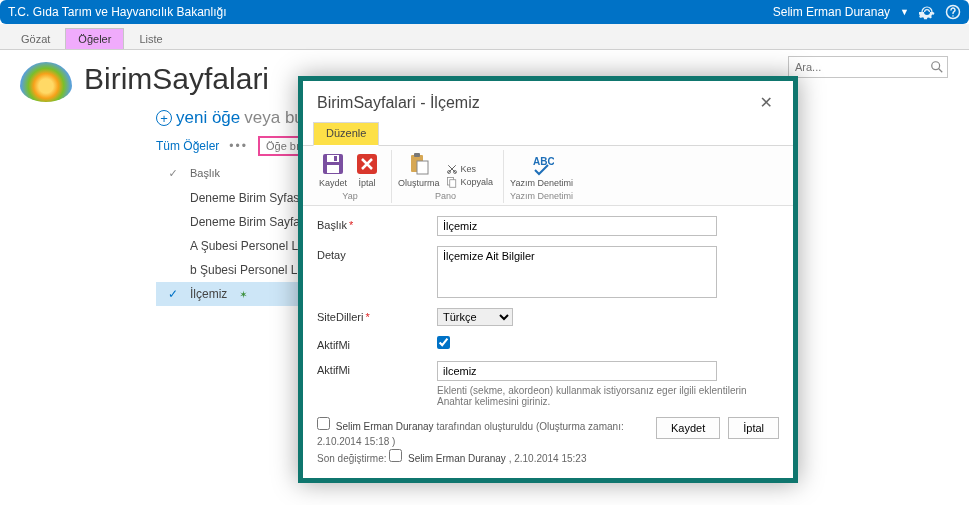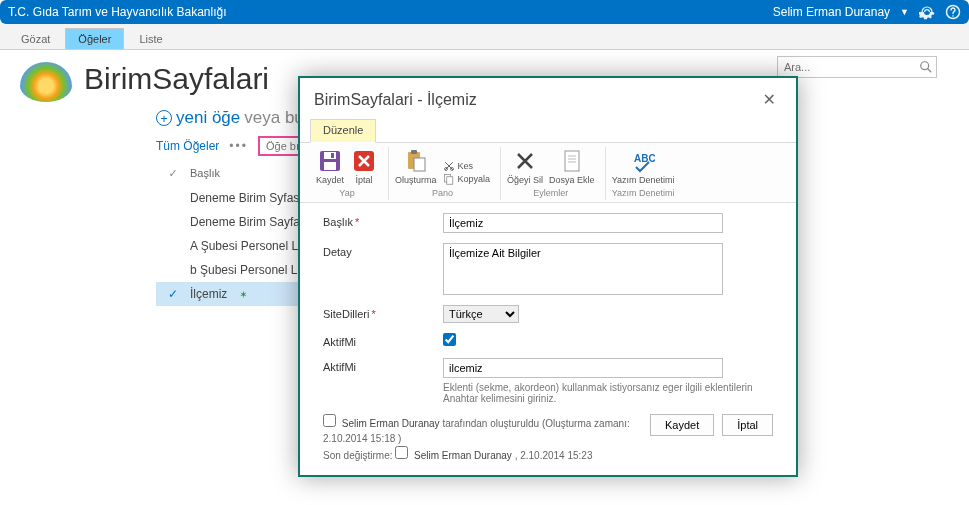--- a/index.html
+++ b/index.html
@@ -8,29 +8,29 @@
 
 .topbar { background: #0072c6; color: #fff; height: 24px; display: flex; align-items: center; justify-content: space-between; padding: 0 8px; font-size: 12px; border-radius: 6px; }
 .topbar .title { font-weight: normal; }
 .topbar .right { display: flex; align-items: center; gap: 10px; }
 .topbar .right .user { }
 .topbar .right .icon { width: 16px; height: 16px; display: inline-block; opacity: 0.9; }
 
 
 .ribbon { background: #f3f3f3; border-bottom: 1px solid #d0d0d0; height: 26px; display: flex; align-items: flex-end; padding-left: 8px; gap: 2px; }
 .ribbon .rtab { padding: 4px 12px; font-size: 11px; color: #666; cursor: pointer; border: 1px solid transparent; border-bottom: none; }
-.ribbon .rtab.active { background: #7dd3fc; border-color: #c6c6c6; color: #333; }
+.ribbon .rtab.active { background: #f0abfc; border-color: #c6c6c6; color: #333; }
 
 
 .pagehdr { display: flex; align-items: flex-start; padding: 12px 20px 6px; gap: 12px; }
 .logo { width: 52px; height: 40px; background: radial-gradient(circle at 50% 60%, #ffd966 20%, #f7a11a 35%, #7abf2a 50%, #5aa0d8 70%); border-radius: 50% 50% 50% 50% / 60% 60% 40% 40%; }
 .pagehdr h1 { font-size: 30px; font-weight: 300; color: #333; }
 
 
-.searchbox { position: absolute; right: 32px; top: 56px; }
+.searchbox { position: absolute; right: 21px; top: 56px; }
 .searchbox input { width: 160px; height: 22px; border: 1px solid #c6c6c6; padding: 2px 22px 2px 6px; font-size: 11px; color: #888; }
 .searchbox .sicon { position: absolute; right: 4px; top: 4px; width: 14px; height: 14px; }
 
 
 .main { padding: 0 20px 0 156px; }
 .newitem { color: #0072c6; font-size: 17px; display: flex; align-items: center; gap: 4px; }
 .newitem .plus { border: 1px solid #0072c6; border-radius: 50%; width: 16px; height: 16px; display: inline-flex; align-items: center; justify-content: center; font-size: 13px; color: #0072c6; }
 .newitem .rest { color: #888; font-weight: 300; }
 .viewbar { display: flex; align-items: center; gap: 10px; margin: 8px 0 6px; font-size: 12px; }
 .viewbar .vw { color: #0072c6; }
@@ -40,41 +40,41 @@
 .colhdr { display: flex; align-items: center; gap: 10px; padding: 4px 0 6px 10px; color: #666; font-size: 11px; }
 .colhdr .chk { color: #888; }
 .listrow { display: flex; align-items: center; gap: 10px; padding: 5px 0 5px 10px; font-size: 12px; color: #444; }
 .listrow .lbl { }
 .listrow.sel { background: #cde6f7; }
 .listrow.sel .chk { color: #0072c6; }
 .listrow .badge { color: #3b8f3b; font-size: 10px; margin-left: 2px; }
 .chk { width: 14px; height: 14px; display: inline-flex; align-items: center; justify-content: center; }
 
 
-.dialog { position: absolute; left: 298px; top: 76px; width: 500px; background: #fff; box-shadow: 0 0 24px rgba(0,0,0,0.35); border: 2px solid #0f766e; }
+.dialog { position: absolute; left: 298px; top: 76px; width: 500px; background: #fff; box-shadow: 0 0 24px rgba(0,0,0,0.35); border: 5px solid #0f766e; }
 .dlg-hdr { display: flex; align-items: center; justify-content: space-between; padding: 10px 14px 6px; }
 .dlg-hdr h2 { font-size: 16px; font-weight: 400; color: #444; }
 .dlg-close { font-size: 16px; color: #666; cursor: pointer; padding: 2px 6px; }
 .dlg-tabs { display: flex; padding: 0 10px; border-bottom: 1px solid #d8d8d8; margin-top: 2px; }
-.dlg-tabs .tb { padding: 4px 12px 6px; font-size: 11px; color: #444; border: 1px solid #d8d8d8; border-bottom: 1px solid #fff; background: #fef9c3; margin-bottom: -1px; }
+.dlg-tabs .tb { padding: 4px 12px 6px; font-size: 11px; color: #444; border: 1px solid #d8d8d8; border-bottom: 1px solid #fff; background: #fde047; margin-bottom: -1px; }
 
 
 .dlg-ribbon { padding: 4px 10px 2px; display: flex; gap: 0; border-bottom: 1px solid #e0e0e0; background: #fdfdfd; }
 .grp { border-right: 1px solid #e3e3e3; padding: 2px 10px 2px 6px; text-align: center; }
 .grp:last-child { border-right: none; }
 .grp .icons { display: flex; gap: 6px; align-items: flex-end; justify-content: center; }
 .ic { display: flex; flex-direction: column; align-items: center; font-size: 9px; color: #555; gap: 2px; min-width: 28px; }
 .ic svg, .ic .sq { width: 24px; height: 24px; }
 .grp .gname { font-size: 9px; color: #888; margin-top: 3px; }
 .smallstack { display: flex; flex-direction: column; align-items: flex-start; font-size: 9px; color: #555; gap: 1px; }
 .smallstack .row { display: flex; align-items: center; gap: 3px; }
 .smallstack svg { width: 12px; height: 12px; }
 
 
-.dlg-body { padding: 10px 23px 12px; }
+.dlg-body { padding: 10px 14px 12px; }
 .frow { display: flex; align-items: flex-start; margin-bottom: 10px; }
 .frow > label { width: 120px; font-size: 11px; color: #333; padding-top: 3px; }
 .req { color: #d22; margin-left: 2px; }
 .frow input[type=text] { width: 280px; border: 1px solid #bfbfbf; padding: 3px 5px; font-size: 11px; }
 .frow textarea { width: 280px; height: 52px; border: 1px solid #bfbfbf; padding: 3px 5px; font-size: 11px; font-family: inherit; resize: none; }
 .frow select { width: 76px; border: 1px solid #bfbfbf; font-size: 11px; padding: 1px; }
 .helptext { font-size: 10px; color: #777; margin-top: 4px; width: 320px; }
 .audit { font-size: 10px; color: #666; line-height: 1.5; margin-top: 6px; display: flex; justify-content: space-between; align-items: flex-start; gap: 10px; }
 .audit .meta { flex: 1; }
 .audit .meta .nm { color: #444; }
@@ -226,40 +226,20 @@
                 <rect x="2" y="2" width="8" height="10" fill="#fff" stroke="#888"></rect>
                 <rect x="5" y="5" width="8" height="10" fill="#fff" stroke="#888"></rect>
               </svg>
             <span>Kopyala</span>
           </div>
         </div>
       </div>
       <div class="gname">Pano</div>
     </div>
 
-    <div class="grp">
-      <div class="icons">
-        <div class="ic">
-          <svg viewBox="0 0 24 24">
-              <path d="M5 5l14 14M19 5L5 19" stroke="#444" stroke-width="2.5"></path>
-            </svg>
-          <span>Öğeyi Sil</span>
-        </div>
-        <div class="ic">
-          <svg viewBox="0 0 24 24">
-              <rect x="5" y="2" width="14" height="20" fill="#fff" stroke="#999"></rect>
-              <line x1="8" y1="7" x2="16" y2="7" stroke="#bbb"></line>
-              <line x1="8" y1="10" x2="16" y2="10" stroke="#bbb"></line>
-              <line x1="8" y1="13" x2="16" y2="13" stroke="#bbb"></line>
-            </svg>
-          <span>Dosya Ekle</span>
-        </div>
-      </div>
-      <div class="gname">Eylemler</div>
-    </div>
 
     <div class="grp">
       <div class="icons">
         <div class="ic">
           <svg viewBox="0 0 24 24">
               <text x="3" y="13" font-size="10" fill="#1e6fb8" font-weight="bold">ABC</text>
               <path d="M5 18l4 4 9-9" stroke="#1e6fb8" stroke-width="2" fill="none"></path>
             </svg>
           <span>Yazım Denetimi</span>
         </div>

